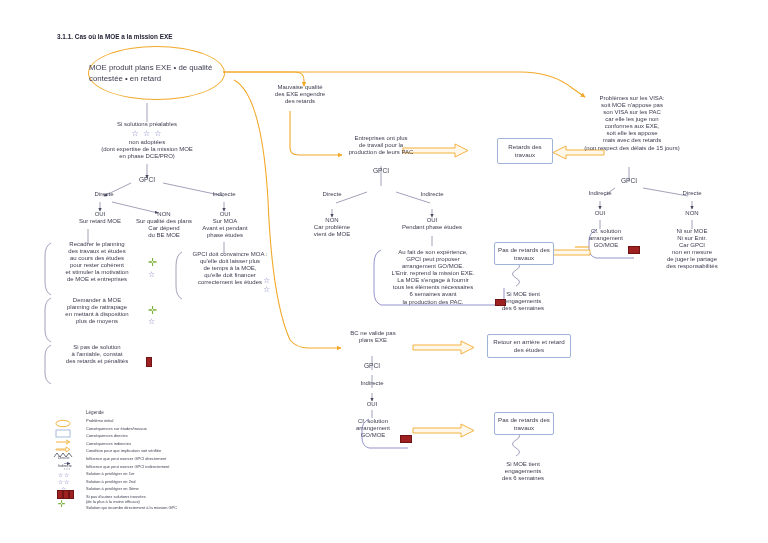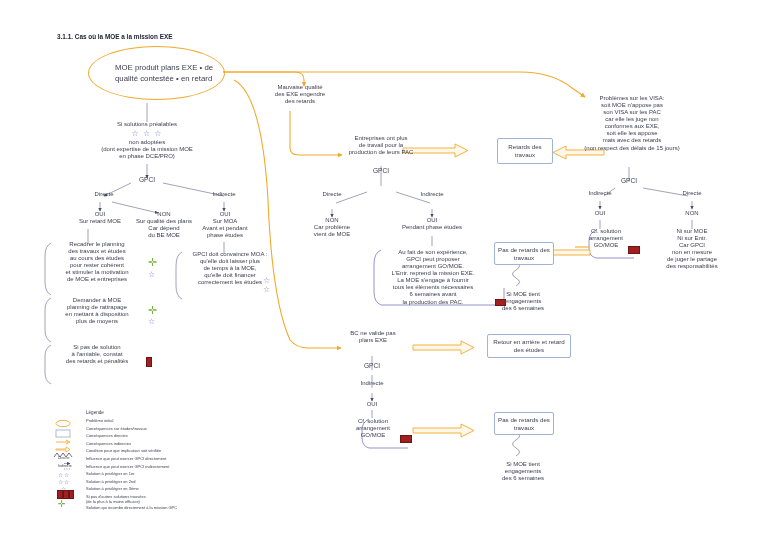--- a/index.html
+++ b/index.html
@@ -13,21 +13,21 @@
   .node{position:absolute;text-align:center;line-height:1.18;white-space:pre-line;}
   .t65{font-size:6.0px;}
   .t7{font-size:6.6px;}
   .title{
     position:absolute;left:57px;top:33px;font-size:6.4px;font-weight:bold;color:#232336;
   }
   .ellipse{
     position:absolute;border:1.4px solid #f2a92b;border-radius:50%;
     display:flex;align-items:center;justify-content:flex-start;
   }
-  .ellipse .inner{padding-left:26px;font-size:7.8px;line-height:1.45;color:#3c3c50;text-align:left;}
+  .ellipse .inner{font-size:7.8px;line-height:1.45;color:#3c3c50;text-align:left;}
   .boxblue{
     position:absolute;border:0.9px solid #9fb3d9;border-radius:2px;background:#fff;
     display:flex;align-items:center;justify-content:center;text-align:center;
     font-size:6.2px;line-height:1.25;color:#3c3c50;
   }
   .star{
     position:absolute;color:#7a7ac0;font-size:8px;line-height:1;
   }
   .plus{position:absolute;color:#7bb03a;font-size:11px;line-height:1;font-weight:bold;}
   .redbar{position:absolute;background:#9e2020;border:0.5px solid #6e1414;}

